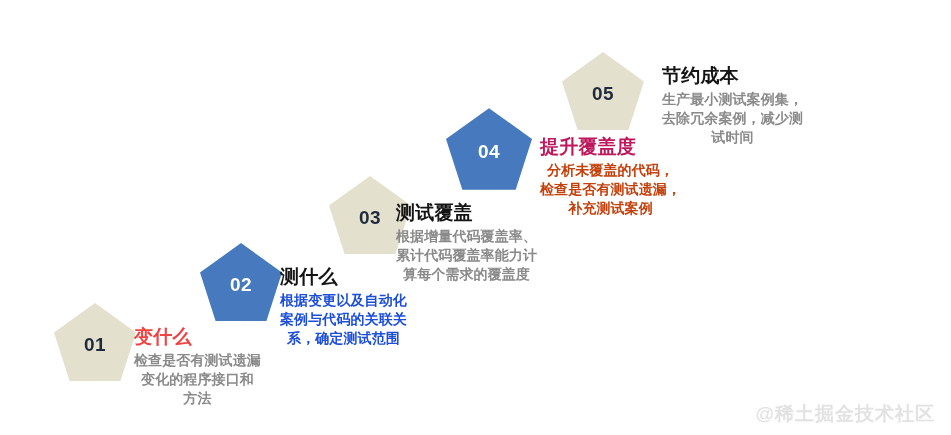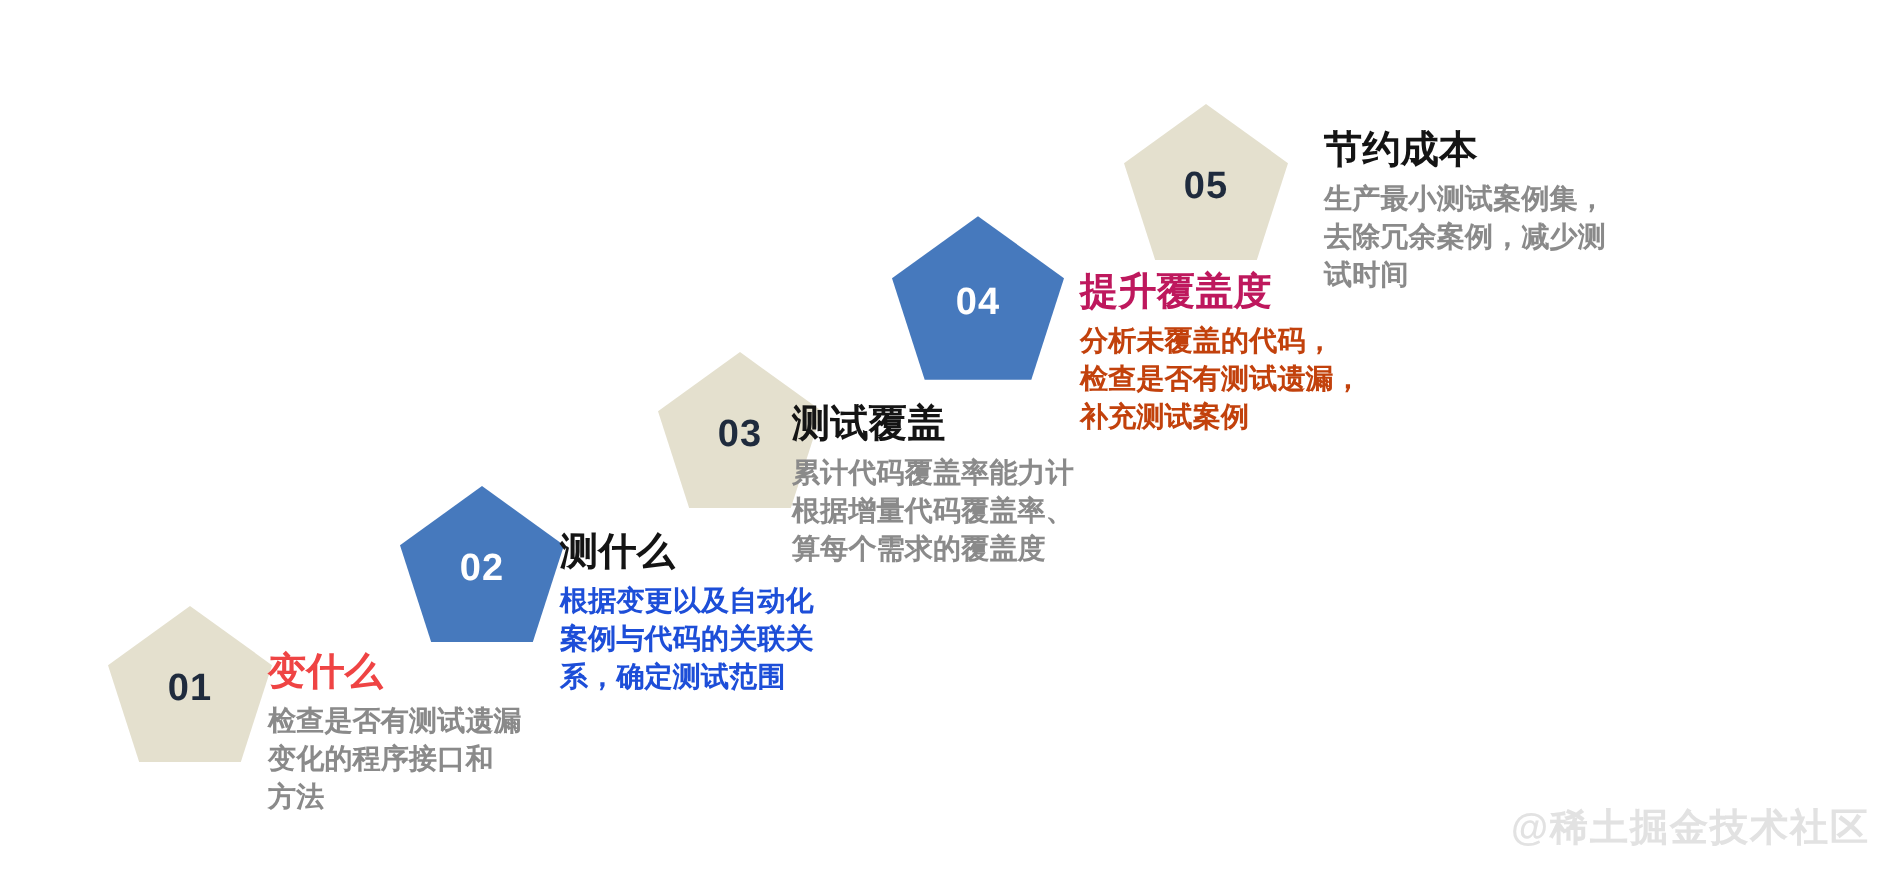--- a/index.html
+++ b/index.html
@@ -75,20 +75,21 @@
     color: #8a8a8a;
     line-height: 1.35;
     margin: 0;
     font-weight: bold;
     letter-spacing: 0.1px;
   }
 
   .step-desc .line {
     display: block;
     white-space: nowrap;
+    text-align: center;
   }
 
   .watermark {
     position: absolute;
     right: 16px;
     bottom: 8px;
     font-size: 19px;
     color: #e2e2e2;
     letter-spacing: 1px;
     user-select: none;
@@ -137,22 +138,22 @@
   <div class="step">
     <div class="pentagon-wrap" style="left: 329px; top: 176px; width: 82px; height: 78px;">
       <svg class="pentagon-svg" viewBox="0 0 100 95" width="82" height="78">
         <polygon points="50,0 100,36 81,95 19,95 0,36" fill="#E4E0CE"></polygon>
       </svg>
       <div class="pentagon-number num-dark" style="color: rgb(31, 43, 61);">03</div>
     </div>
     <div class="text-block" style="left: 396px; top: 203px;">
       <div class="step-title" style="color: rgb(20, 20, 20);">测试覆盖</div>
       <div class="step-desc" style="color: rgb(138, 138, 138);">
+        <span class="line">根据增量代码覆盖率、</span>
         <span class="line">累计代码覆盖率能力计</span>
-        <span class="line">根据增量代码覆盖率、</span>
         <span class="line">算每个需求的覆盖度</span>
       </div>
     </div>
   </div>
 
   <div class="step">
     <div class="pentagon-wrap" style="left: 446px; top: 108px; width: 86px; height: 82px;">
       <svg class="pentagon-svg" viewBox="0 0 100 95" width="86" height="82">
         <polygon points="50,0 100,36 81,95 19,95 0,36" fill="#4679BD"></polygon>
       </svg>

